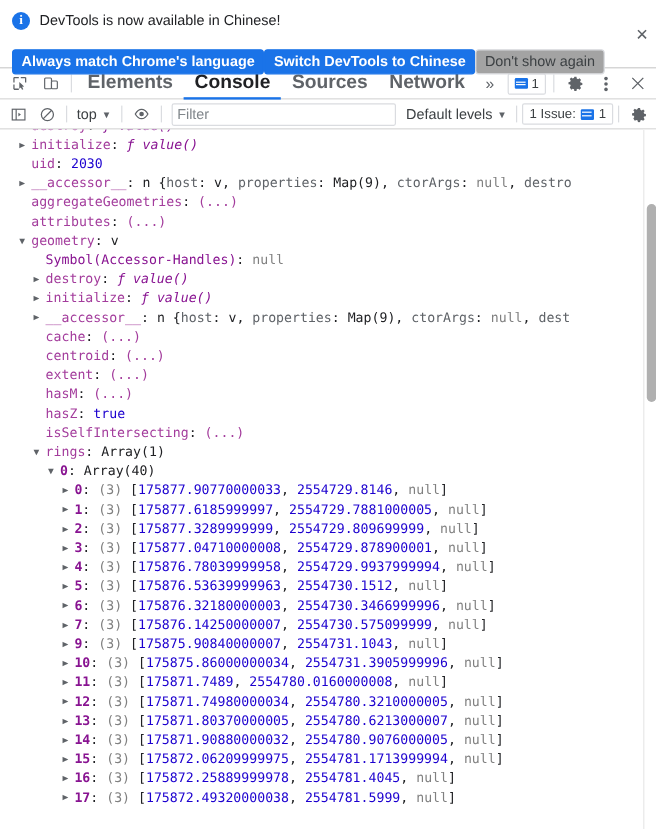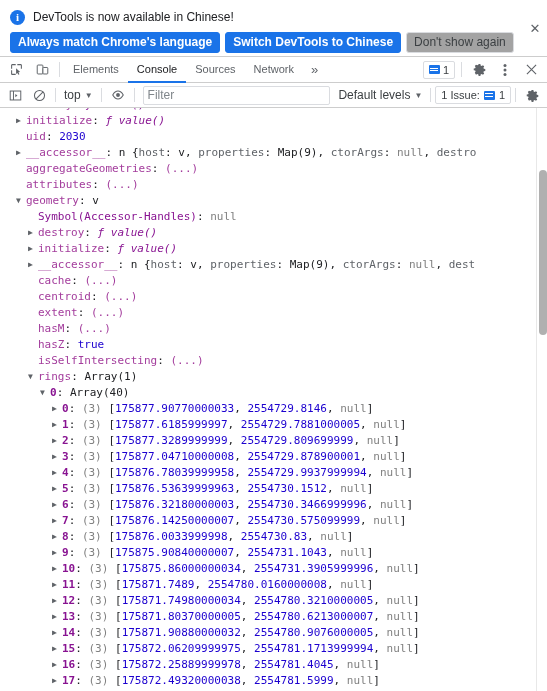--- a/index.html
+++ b/index.html
@@ -24,21 +24,21 @@
   .info-icon {
     width: 15px; height: 15px; border-radius: 50%;
     background: #1a73e8; color: #fff;
     font-family: "Liberation Serif", serif;
     font-size: 11px; font-weight: bold;
     display: flex; align-items: center; justify-content: center;
     margin-right: 8px; flex: none;
     line-height: 1;
   }
   .info-text { font-size: 12px; color: #202124; white-space: nowrap; }
-  .infobar-row2 { display: flex; align-items: center; gap: 5px; margin-top: 5px; }
+  .infobar-row2 { display: flex; align-items: center; gap: 0; margin-top: 14px; }
   .btn {
     height: 21px; line-height: 19px;
     padding: 0 7px;
     font-size: 12px;
     border-radius: 3px;
     white-space: nowrap;
     cursor: default;
     font-family: "Liberation Sans", sans-serif;
   }
   .btn-primary {
@@ -68,24 +68,25 @@
   }
   .tb-icon {
     width: 26px;
     display: flex; align-items: center; justify-content: center;
     color: #5f6368; cursor: default;
   }
   .tb-sep { width: 1px; background: #dadce0; margin: 5px 4px; flex: none; }
   .tab {
     padding: 0 9px;
     display: flex; align-items: center;
-    font-size: 11px; color: #5f6368;
+    font-size: 16px; color: #5f6368;
     cursor: default; white-space: nowrap;
     border-bottom: 2px solid transparent;
     margin-bottom: -1px;
+    font-weight: bold;
   }
   .tab.active { color: #202124; border-bottom-color: #1a73e8; }
   .tab-more { padding: 0 8px; display:flex; align-items:center; color:#5f6368; font-size: 13px; cursor: default; }
   .tb-spacer { flex: 1 1 auto; }
   .issue-pill {
     display: flex; align-items: center; gap: 3px;
     border: 1px solid #dadce0; border-radius: 2px;
     height: 18px; padding: 0 5px;
     align-self: center; margin-right: 2px;
     font-size: 11px; color: #3c4043; cursor: default;
@@ -320,21 +321,20 @@
       <div class="row" style="padding-left: 28px;"><span class="arrow">▼</span><span class="key">rings</span><span class="punct">: </span><span class="cname">Array(1)</span></div>
       <div class="row" style="padding-left: 40px;"><span class="arrow">▼</span><span class="key idx">0</span><span class="punct">: </span><span class="cname">Array(40)</span></div>
       <div class="row" style="padding-left: 52px;"><span class="arrow">▶</span><span class="key idx">0</span><span class="punct">: </span><span class="dim">(3) </span><span class="punct">[</span><span class="num">175877.90770000033</span><span class="punct">, </span><span class="num">2554729.8146</span><span class="punct">, </span><span class="nullv">null</span><span class="punct">]</span></div>
       <div class="row" style="padding-left: 52px;"><span class="arrow">▶</span><span class="key idx">1</span><span class="punct">: </span><span class="dim">(3) </span><span class="punct">[</span><span class="num">175877.6185999997</span><span class="punct">, </span><span class="num">2554729.7881000005</span><span class="punct">, </span><span class="nullv">null</span><span class="punct">]</span></div>
       <div class="row" style="padding-left: 52px;"><span class="arrow">▶</span><span class="key idx">2</span><span class="punct">: </span><span class="dim">(3) </span><span class="punct">[</span><span class="num">175877.3289999999</span><span class="punct">, </span><span class="num">2554729.809699999</span><span class="punct">, </span><span class="nullv">null</span><span class="punct">]</span></div>
       <div class="row" style="padding-left: 52px;"><span class="arrow">▶</span><span class="key idx">3</span><span class="punct">: </span><span class="dim">(3) </span><span class="punct">[</span><span class="num">175877.04710000008</span><span class="punct">, </span><span class="num">2554729.878900001</span><span class="punct">, </span><span class="nullv">null</span><span class="punct">]</span></div>
       <div class="row" style="padding-left: 52px;"><span class="arrow">▶</span><span class="key idx">4</span><span class="punct">: </span><span class="dim">(3) </span><span class="punct">[</span><span class="num">175876.78039999958</span><span class="punct">, </span><span class="num">2554729.9937999994</span><span class="punct">, </span><span class="nullv">null</span><span class="punct">]</span></div>
       <div class="row" style="padding-left: 52px;"><span class="arrow">▶</span><span class="key idx">5</span><span class="punct">: </span><span class="dim">(3) </span><span class="punct">[</span><span class="num">175876.53639999963</span><span class="punct">, </span><span class="num">2554730.1512</span><span class="punct">, </span><span class="nullv">null</span><span class="punct">]</span></div>
       <div class="row" style="padding-left: 52px;"><span class="arrow">▶</span><span class="key idx">6</span><span class="punct">: </span><span class="dim">(3) </span><span class="punct">[</span><span class="num">175876.32180000003</span><span class="punct">, </span><span class="num">2554730.3466999996</span><span class="punct">, </span><span class="nullv">null</span><span class="punct">]</span></div>
       <div class="row" style="padding-left: 52px;"><span class="arrow">▶</span><span class="key idx">7</span><span class="punct">: </span><span class="dim">(3) </span><span class="punct">[</span><span class="num">175876.14250000007</span><span class="punct">, </span><span class="num">2554730.575099999</span><span class="punct">, </span><span class="nullv">null</span><span class="punct">]</span></div>
-      <div class="row" style="padding-left: 52px;"><span class="arrow">▶</span><span class="key idx">8</span><span class="punct">: </span><span class="dim">(3) </span><span class="punct">[</span><span class="num">175876.0033999998</span><span class="punct">, </span><span class="num">2554730.83</span><span class="punct">, </span><span class="nullv">null</span><span class="punct">]</span></div>
       <div class="row" style="padding-left: 52px;"><span class="arrow">▶</span><span class="key idx">9</span><span class="punct">: </span><span class="dim">(3) </span><span class="punct">[</span><span class="num">175875.90840000007</span><span class="punct">, </span><span class="num">2554731.1043</span><span class="punct">, </span><span class="nullv">null</span><span class="punct">]</span></div>
       <div class="row" style="padding-left: 52px;"><span class="arrow">▶</span><span class="key idx">10</span><span class="punct">: </span><span class="dim">(3) </span><span class="punct">[</span><span class="num">175875.86000000034</span><span class="punct">, </span><span class="num">2554731.3905999996</span><span class="punct">, </span><span class="nullv">null</span><span class="punct">]</span></div>
       <div class="row" style="padding-left: 52px;"><span class="arrow">▶</span><span class="key idx">11</span><span class="punct">: </span><span class="dim">(3) </span><span class="punct">[</span><span class="num">175871.7489</span><span class="punct">, </span><span class="num">2554780.0160000008</span><span class="punct">, </span><span class="nullv">null</span><span class="punct">]</span></div>
       <div class="row" style="padding-left: 52px;"><span class="arrow">▶</span><span class="key idx">12</span><span class="punct">: </span><span class="dim">(3) </span><span class="punct">[</span><span class="num">175871.74980000034</span><span class="punct">, </span><span class="num">2554780.3210000005</span><span class="punct">, </span><span class="nullv">null</span><span class="punct">]</span></div>
       <div class="row" style="padding-left: 52px;"><span class="arrow">▶</span><span class="key idx">13</span><span class="punct">: </span><span class="dim">(3) </span><span class="punct">[</span><span class="num">175871.80370000005</span><span class="punct">, </span><span class="num">2554780.6213000007</span><span class="punct">, </span><span class="nullv">null</span><span class="punct">]</span></div>
       <div class="row" style="padding-left: 52px;"><span class="arrow">▶</span><span class="key idx">14</span><span class="punct">: </span><span class="dim">(3) </span><span class="punct">[</span><span class="num">175871.90880000032</span><span class="punct">, </span><span class="num">2554780.9076000005</span><span class="punct">, </span><span class="nullv">null</span><span class="punct">]</span></div>
       <div class="row" style="padding-left: 52px;"><span class="arrow">▶</span><span class="key idx">15</span><span class="punct">: </span><span class="dim">(3) </span><span class="punct">[</span><span class="num">175872.06209999975</span><span class="punct">, </span><span class="num">2554781.1713999994</span><span class="punct">, </span><span class="nullv">null</span><span class="punct">]</span></div>
       <div class="row" style="padding-left: 52px;"><span class="arrow">▶</span><span class="key idx">16</span><span class="punct">: </span><span class="dim">(3) </span><span class="punct">[</span><span class="num">175872.25889999978</span><span class="punct">, </span><span class="num">2554781.4045</span><span class="punct">, </span><span class="nullv">null</span><span class="punct">]</span></div>
       <div class="row" style="padding-left: 52px;"><span class="arrow">▶</span><span class="key idx">17</span><span class="punct">: </span><span class="dim">(3) </span><span class="punct">[</span><span class="num">175872.49320000038</span><span class="punct">, </span><span class="num">2554781.5999</span><span class="punct">, </span><span class="nullv">null</span><span class="punct">]</span></div>
     </div>

